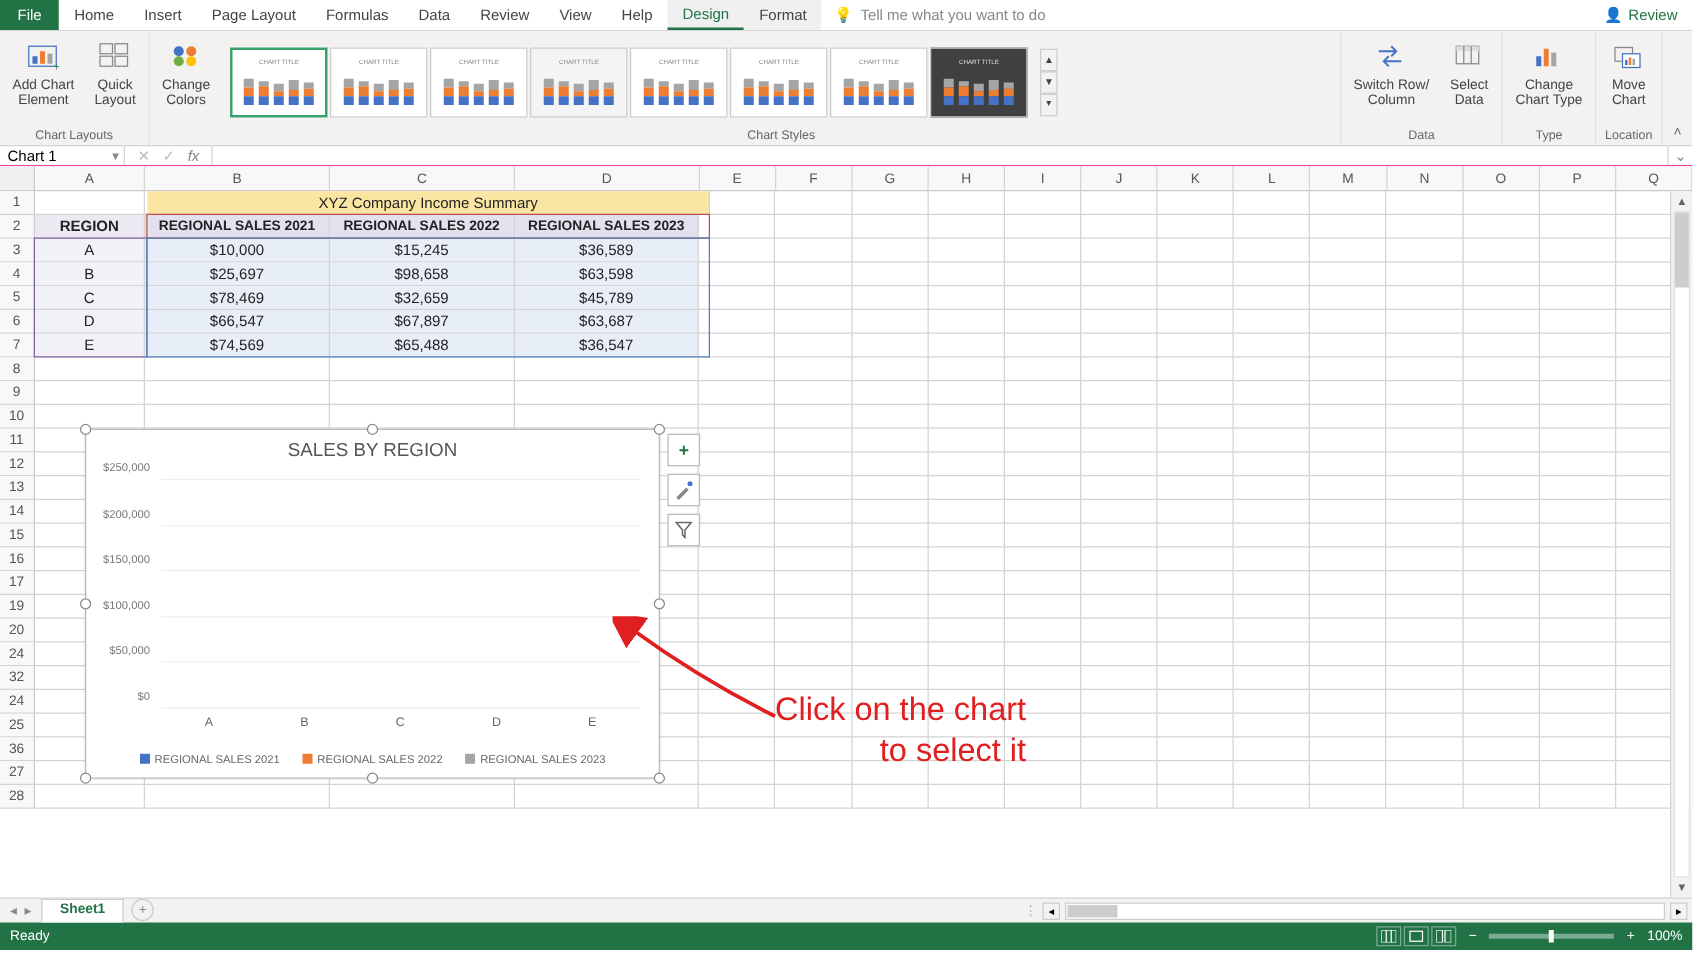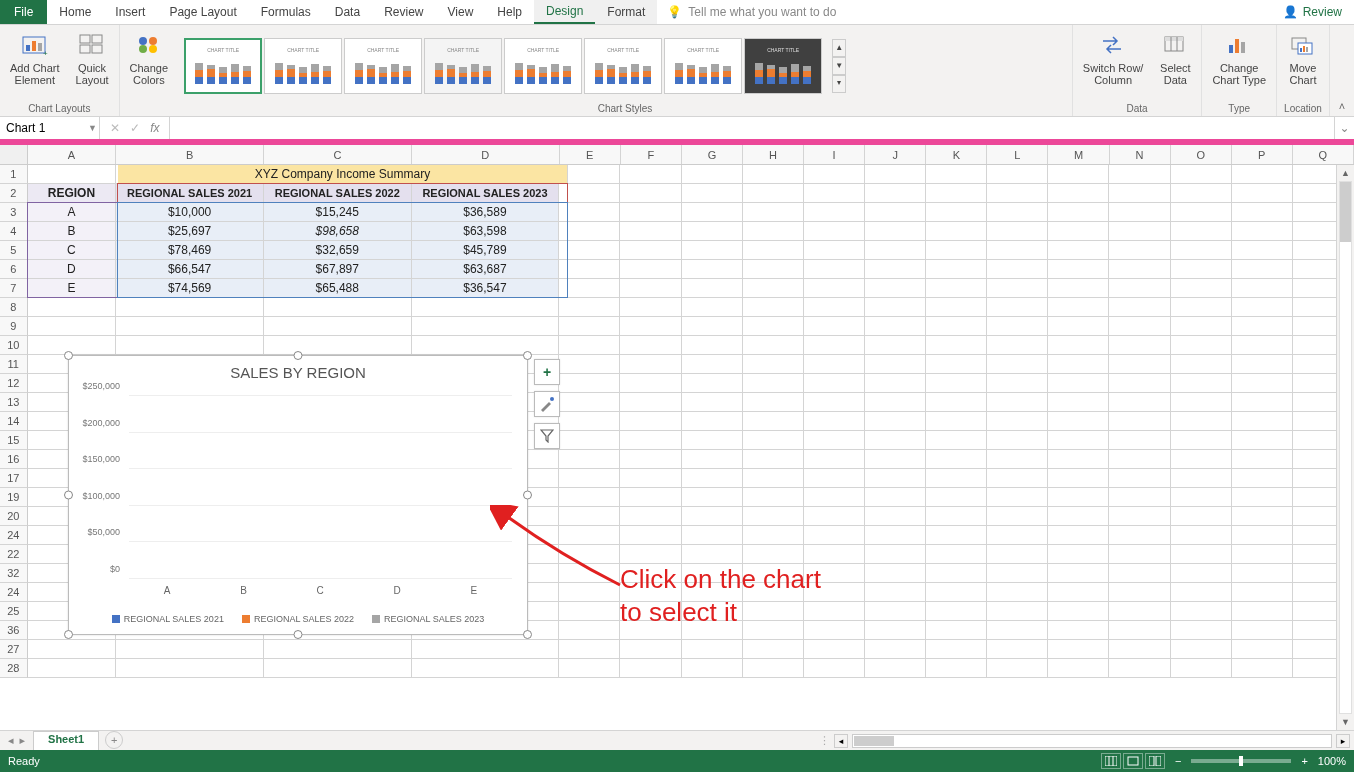--- a/index.html
+++ b/index.html
@@ -25,21 +25,21 @@
 .chart-styles-row { display: flex; gap: 2px; flex-wrap: nowrap; }
 .style-thumb { width: 78px; height: 56px; background: #fff; border: 1px solid #ccc; cursor: pointer; position: relative; font-size: 5px; color: #888; display: flex; flex-direction: column; align-items: center; justify-content: center; padding: 2px; }
 .style-thumb.selected { border: 2px solid #3ba06a; background: #eef7f1; }
 .style-thumb .th-title { font-size: 5px; color: #888; margin-bottom: 1px; }
 .style-thumb .th-bars { display: flex; gap: 4px; align-items: flex-end; height: 30px; }
 .style-thumb .th-bar { width: 8px; display: flex; flex-direction: column-reverse; }
 .style-thumb .th-seg { height: 6px; }
 .ribbon-collapse { width: 24px; display:flex; align-items:flex-end; justify-content:center; padding-bottom:4px; color:#666; cursor:pointer; }
 
 
-.formula-row { height: 28px; border-bottom: 6px solid #ec4899; display: flex; align-items: stretch; font-size: 12px; }
+.formula-row { height: 16px; border-bottom: 1px solid #ec4899; display: flex; align-items: stretch; font-size: 12px; }
 .name-box { width: 100px; border-right: 1px solid #d4d4d4; display: flex; align-items: center; padding: 0 6px; position: relative; }
 .name-box .dd { position:absolute; right:2px; color:#888; font-size:9px; }
 .fx-controls { display:flex; align-items:center; gap:10px; padding:0 10px; color:#888; border-right:1px solid #d4d4d4; }
 .fx-label { font-style: italic; }
 .formula-input { flex:1; padding:0 6px; display:flex; align-items:center; }
 .formula-expand { width:20px; display:flex; align-items:center; justify-content:center; color:#888; border-left:1px solid #d4d4d4; }
 
 
 .grid-area { position: relative; height: 585px; overflow: hidden; }
 .col-headers { height: 20px; display: flex; background: #f8f8f8; border-bottom:1px solid #ccc; }
@@ -562,21 +562,21 @@
         <div class="cell" style="width: 62px;"></div>
         <div class="cell" style="width: 62px;"></div>
         <div class="cell" style="width: 62px;"></div>
         <div class="cell" style="width: 62px;"></div>
         <div class="cell" style="width: 62px;"></div>
       </div>
       <div class="row">
         <div class="row-head">4</div>
         <div class="cell region-cell" style="width: 90px;">B</div>
         <div class="cell data-cell" style="width: 150px;">$25,697</div>
-        <div class="cell data-cell" style="width: 150px; font-style: italic;">$98,658</div>
+        <div class="cell data-cell" style="width: 150px;">$98,658</div>
         <div class="cell data-cell" style="width: 150px;">$63,598</div>
         <div class="cell" style="width: 62px;"></div>
         <div class="cell" style="width: 62px;"></div>
         <div class="cell" style="width: 62px;"></div>
         <div class="cell" style="width: 62px;"></div>
         <div class="cell" style="width: 62px;"></div>
         <div class="cell" style="width: 62px;"></div>
         <div class="cell" style="width: 62px;"></div>
         <div class="cell" style="width: 62px;"></div>
         <div class="cell" style="width: 62px;"></div>
@@ -880,40 +880,20 @@
         <div class="cell" style="width: 62px;"></div>
         <div class="cell" style="width: 62px;"></div>
         <div class="cell" style="width: 62px;"></div>
         <div class="cell" style="width: 62px;"></div>
         <div class="cell" style="width: 62px;"></div>
         <div class="cell" style="width: 62px;"></div>
         <div class="cell" style="width: 62px;"></div>
       </div>
       <div class="row">
         <div class="row-head">24</div>
-        <div class="cell" style="width: 90px;"></div>
-        <div class="cell" style="width: 150px;"></div>
-        <div class="cell" style="width: 150px;"></div>
-        <div class="cell" style="width: 150px;"></div>
-        <div class="cell" style="width: 62px;"></div>
-        <div class="cell" style="width: 62px;"></div>
-        <div class="cell" style="width: 62px;"></div>
-        <div class="cell" style="width: 62px;"></div>
-        <div class="cell" style="width: 62px;"></div>
-        <div class="cell" style="width: 62px;"></div>
-        <div class="cell" style="width: 62px;"></div>
-        <div class="cell" style="width: 62px;"></div>
-        <div class="cell" style="width: 62px;"></div>
-        <div class="cell" style="width: 62px;"></div>
-        <div class="cell" style="width: 62px;"></div>
-        <div class="cell" style="width: 62px;"></div>
-        <div class="cell" style="width: 62px;"></div>
-      </div>
-      <div class="row">
-        <div class="row-head">22</div>
         <div class="cell" style="width: 90px;"></div>
         <div class="cell" style="width: 150px;"></div>
         <div class="cell" style="width: 150px;"></div>
         <div class="cell" style="width: 150px;"></div>
         <div class="cell" style="width: 62px;"></div>
         <div class="cell" style="width: 62px;"></div>
         <div class="cell" style="width: 62px;"></div>
         <div class="cell" style="width: 62px;"></div>
         <div class="cell" style="width: 62px;"></div>
         <div class="cell" style="width: 62px;"></div>
@@ -1151,21 +1131,21 @@
   </div>
 
   <svg class="arrow-svg" style="left:490px; top:360px;" width="140" height="90">
     <defs>
         <marker id="ah" markerWidth="12" markerHeight="12" refX="2" refY="5" orient="auto">
           <path d="M0 0 L10 5 L0 10 Z" fill="#e02020"></path>
         </marker>
       </defs>
     <path d="M130 80 Q 70 50 15 10" stroke="#e02020" stroke-width="3" fill="none" marker-end="url(#ah)"></path>
   </svg>
-  <div class="annotation-text" style="left:620px; top:418px; text-align:left;">
+  <div class="annotation-text" style="left:620px; top:418px; text-align:right;">
     <div>Click on the chart</div>
     <div>to select it</div>
   </div>
 </div>
 
 <div class="hscroll-row">
   <div class="sheet-nav">
     <span>◂</span>
     <span>▸</span>
   </div>

